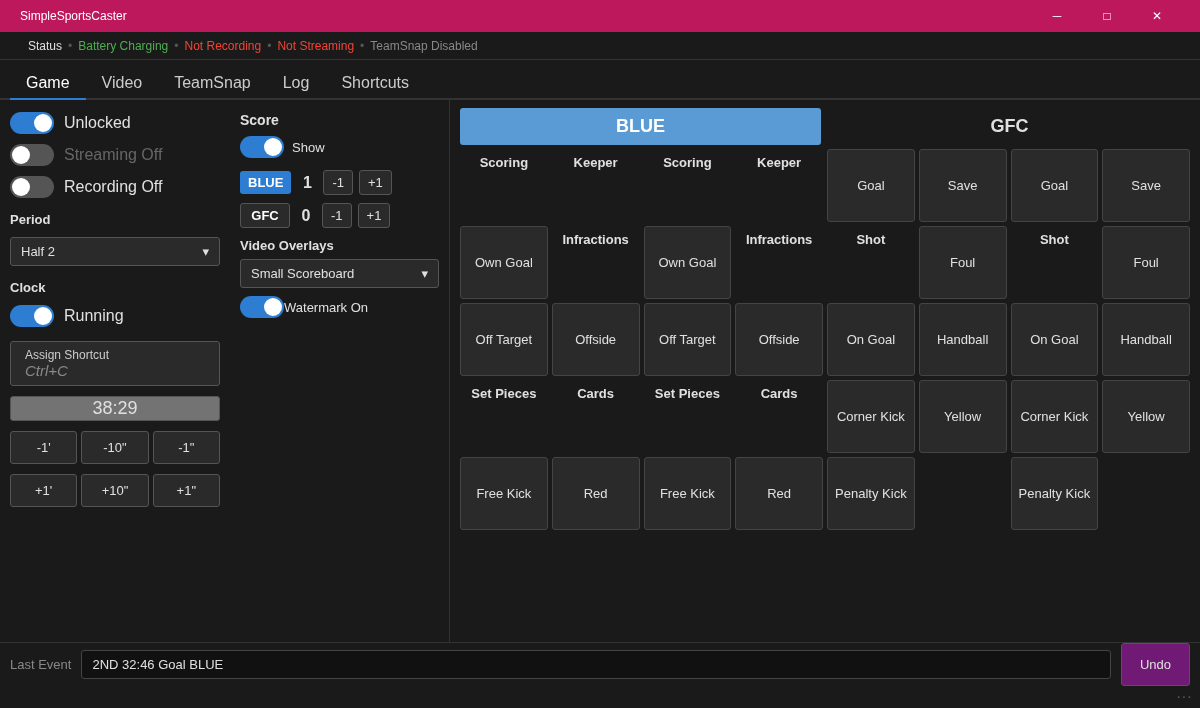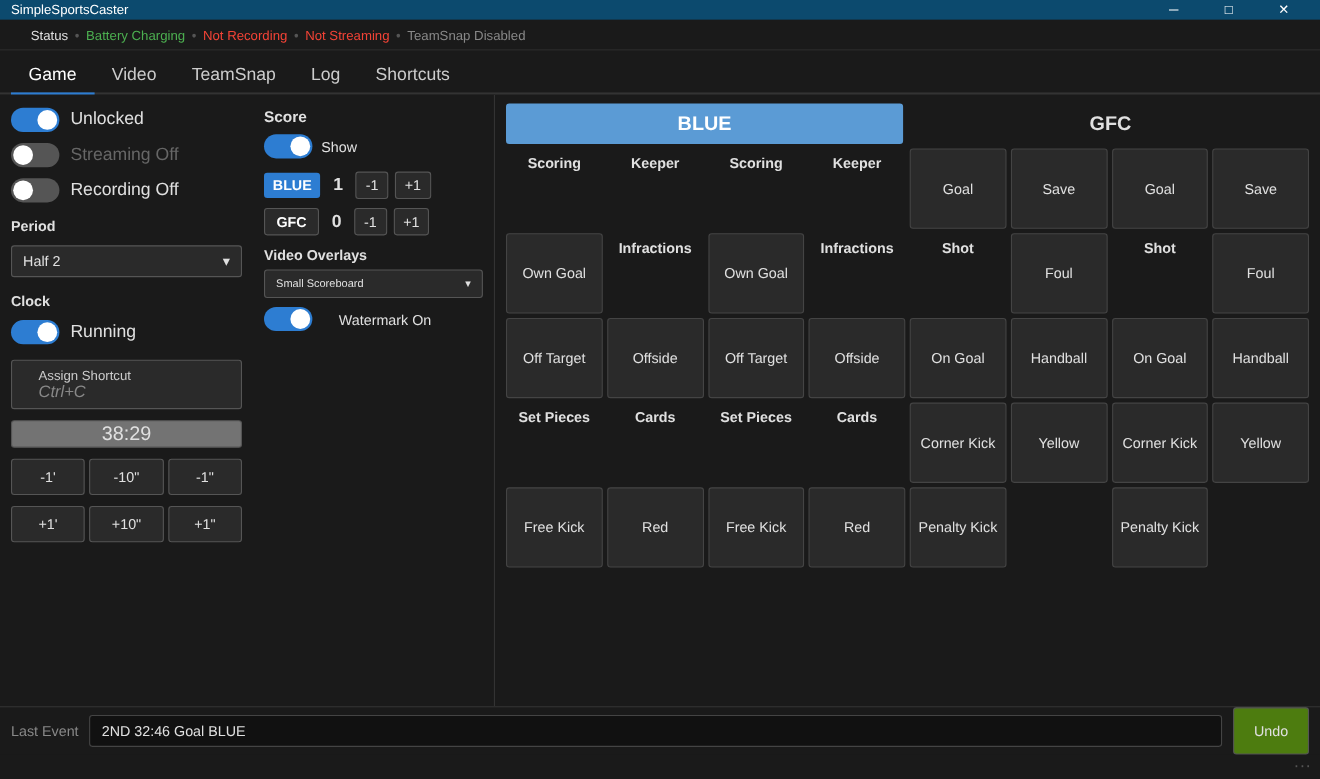--- a/index.html
+++ b/index.html
@@ -9,25 +9,25 @@
       font-family: 'Segoe UI', Arial, sans-serif;
       font-size: 13px;
       width: 1200px;
       height: 708px;
       overflow: hidden;
       display: flex;
       flex-direction: column;
     }
     
     .titlebar {
-      background: #0c4a6e;
-      height: 18px;
-      display: flex;
-      align-items: center;
-      padding: 0 10px;
+      background: #be185d;
+      height: 32px;
+      display: flex;
+      align-items: center;
+      padding: 0 20px;
       justify-content: space-between;
       flex-shrink: 0;
     }
     .titlebar-title {
       font-size: 12px;
       color: #fff;
     }
     .titlebar-controls {
       display: flex;
       gap: 4px;
@@ -230,34 +230,34 @@
     .overlay-select {
       background: #2a2a2a;
       border: 1px solid #555;
       color: #e0e0e0;
       padding: 6px 10px;
       border-radius: 3px;
       display: flex;
       align-items: flex-end;
       justify-content: space-between;
       cursor: pointer;
-      font-size: 10px;
+      font-size: 13px;
       margin-bottom: 8px;
     }
     .watermark-row {
       display: flex;
       align-items: center;
-      gap: 24px;
+      gap: 0;
     }
     
     .tooltip-box {
       background: #2a2a2a;
       border: 1px solid #555;
       border-radius: 3px;
-      padding: 6px 24px;
+      padding: 6px 14px;
       font-size: 12px;
       color: #ccc;
       margin-top: 4px;
     }
     .tooltip-shortcut {
       color: #888;
       font-size: 15px;
       font-style: italic;
     }
     .team-header-blue {
@@ -315,21 +315,21 @@
     .last-event-value {
       flex: 1;
       background: #111;
       border: 1px solid #444;
       border-radius: 3px;
       padding: 6px 10px;
       color: #e0e0e0;
       font-size: 13px;
     }
     .undo-btn {
-      background: #4d7c0f;
+      background: #701a75;
       border: 1px solid #555;
       color: #e0e0e0;
       padding: 13px 18px;
       border-radius: 3px;
       cursor: pointer;
       font-size: 13px;
     }
     .dots {
       color: #555;
       font-size: 16px;

